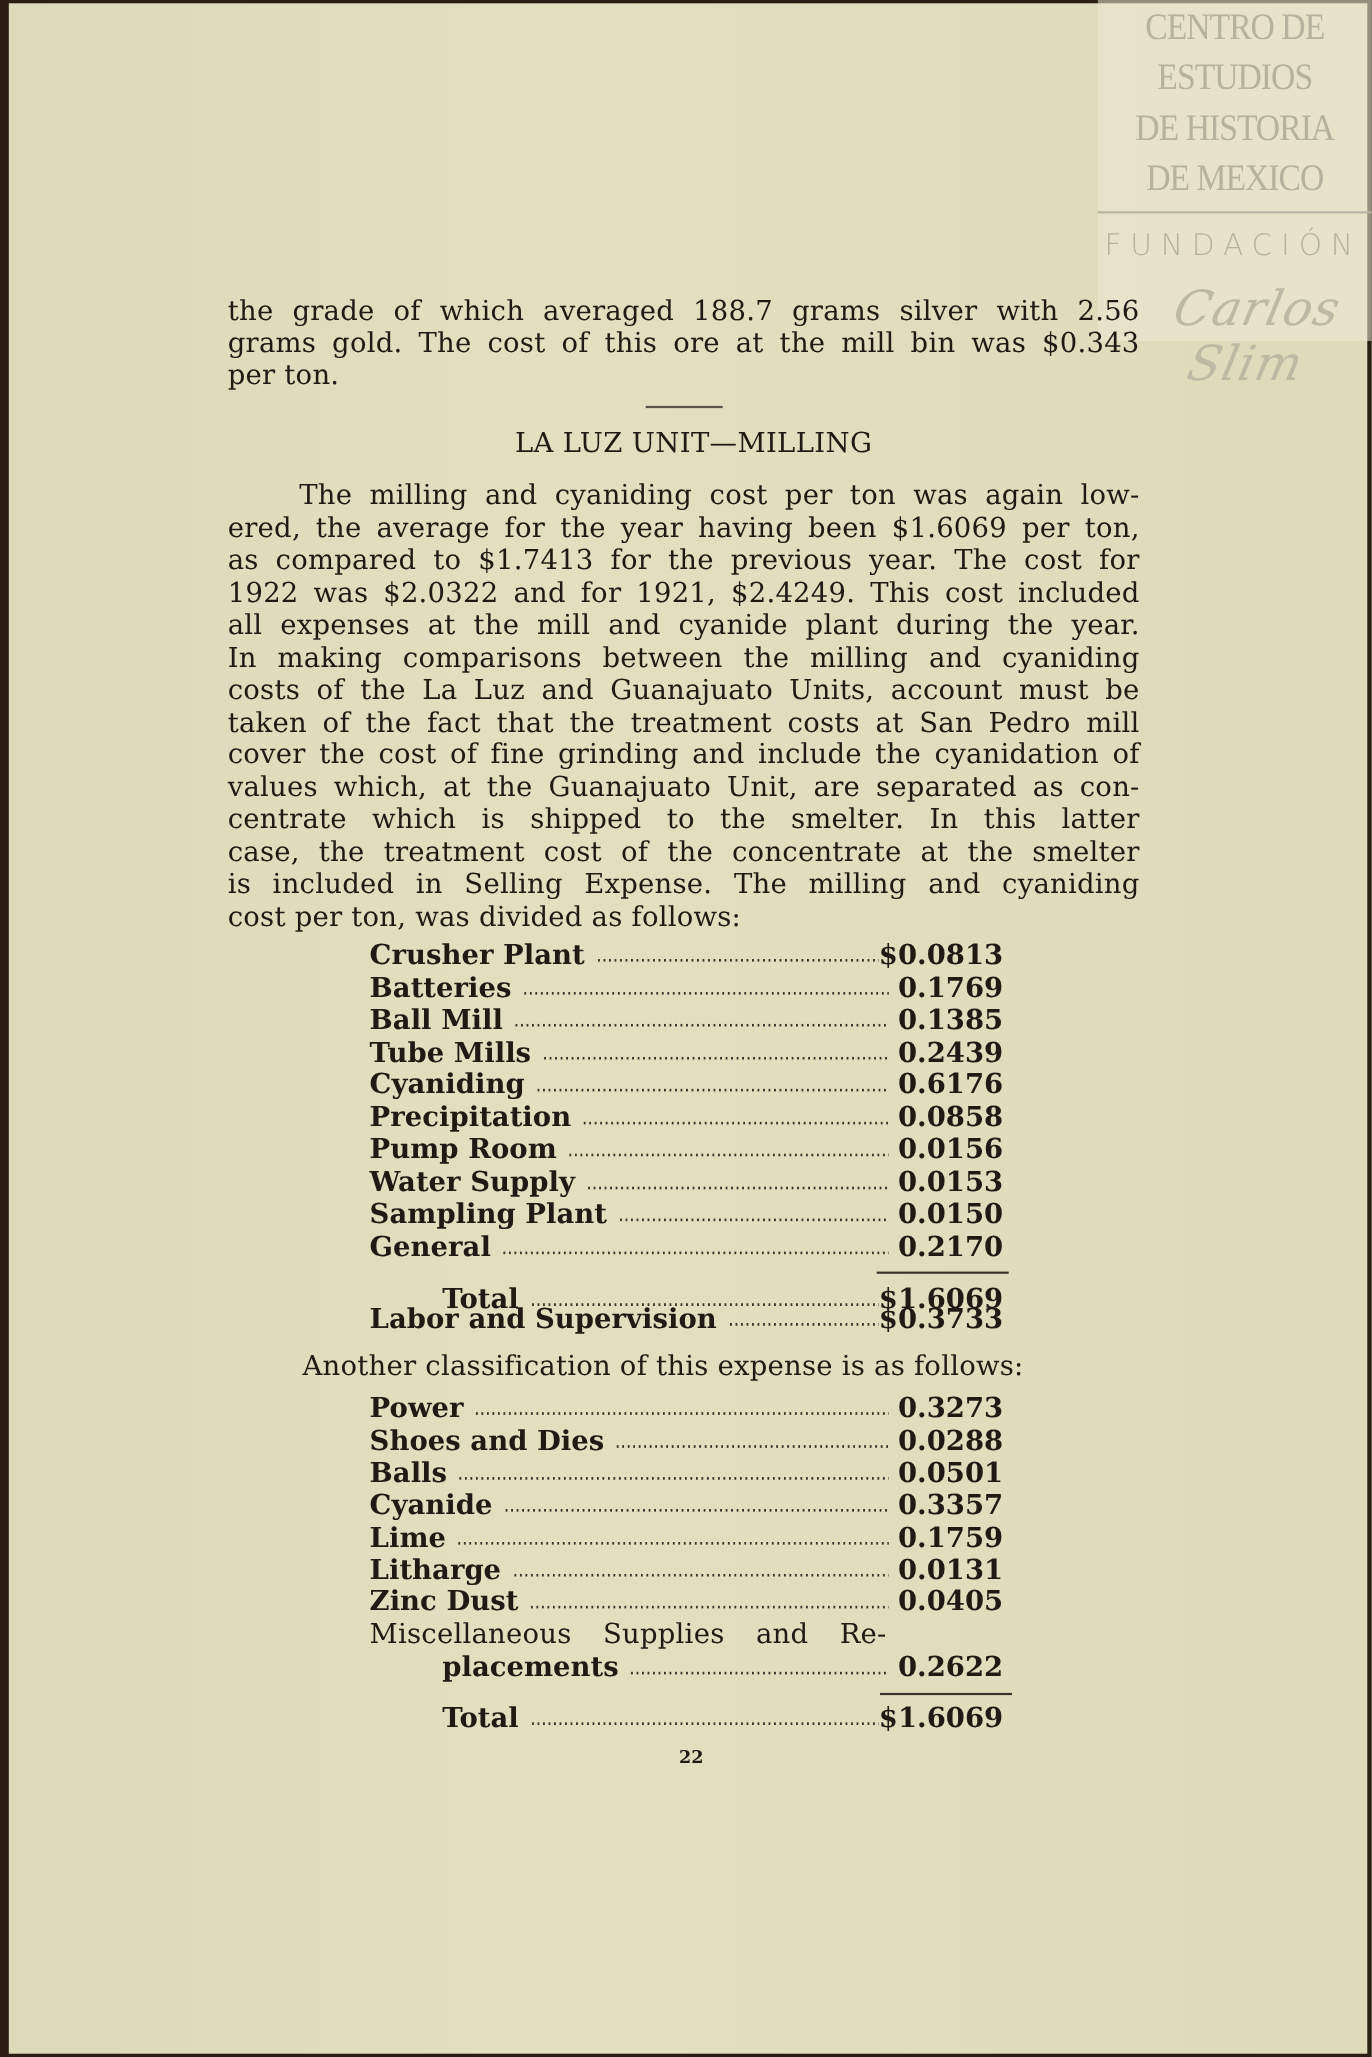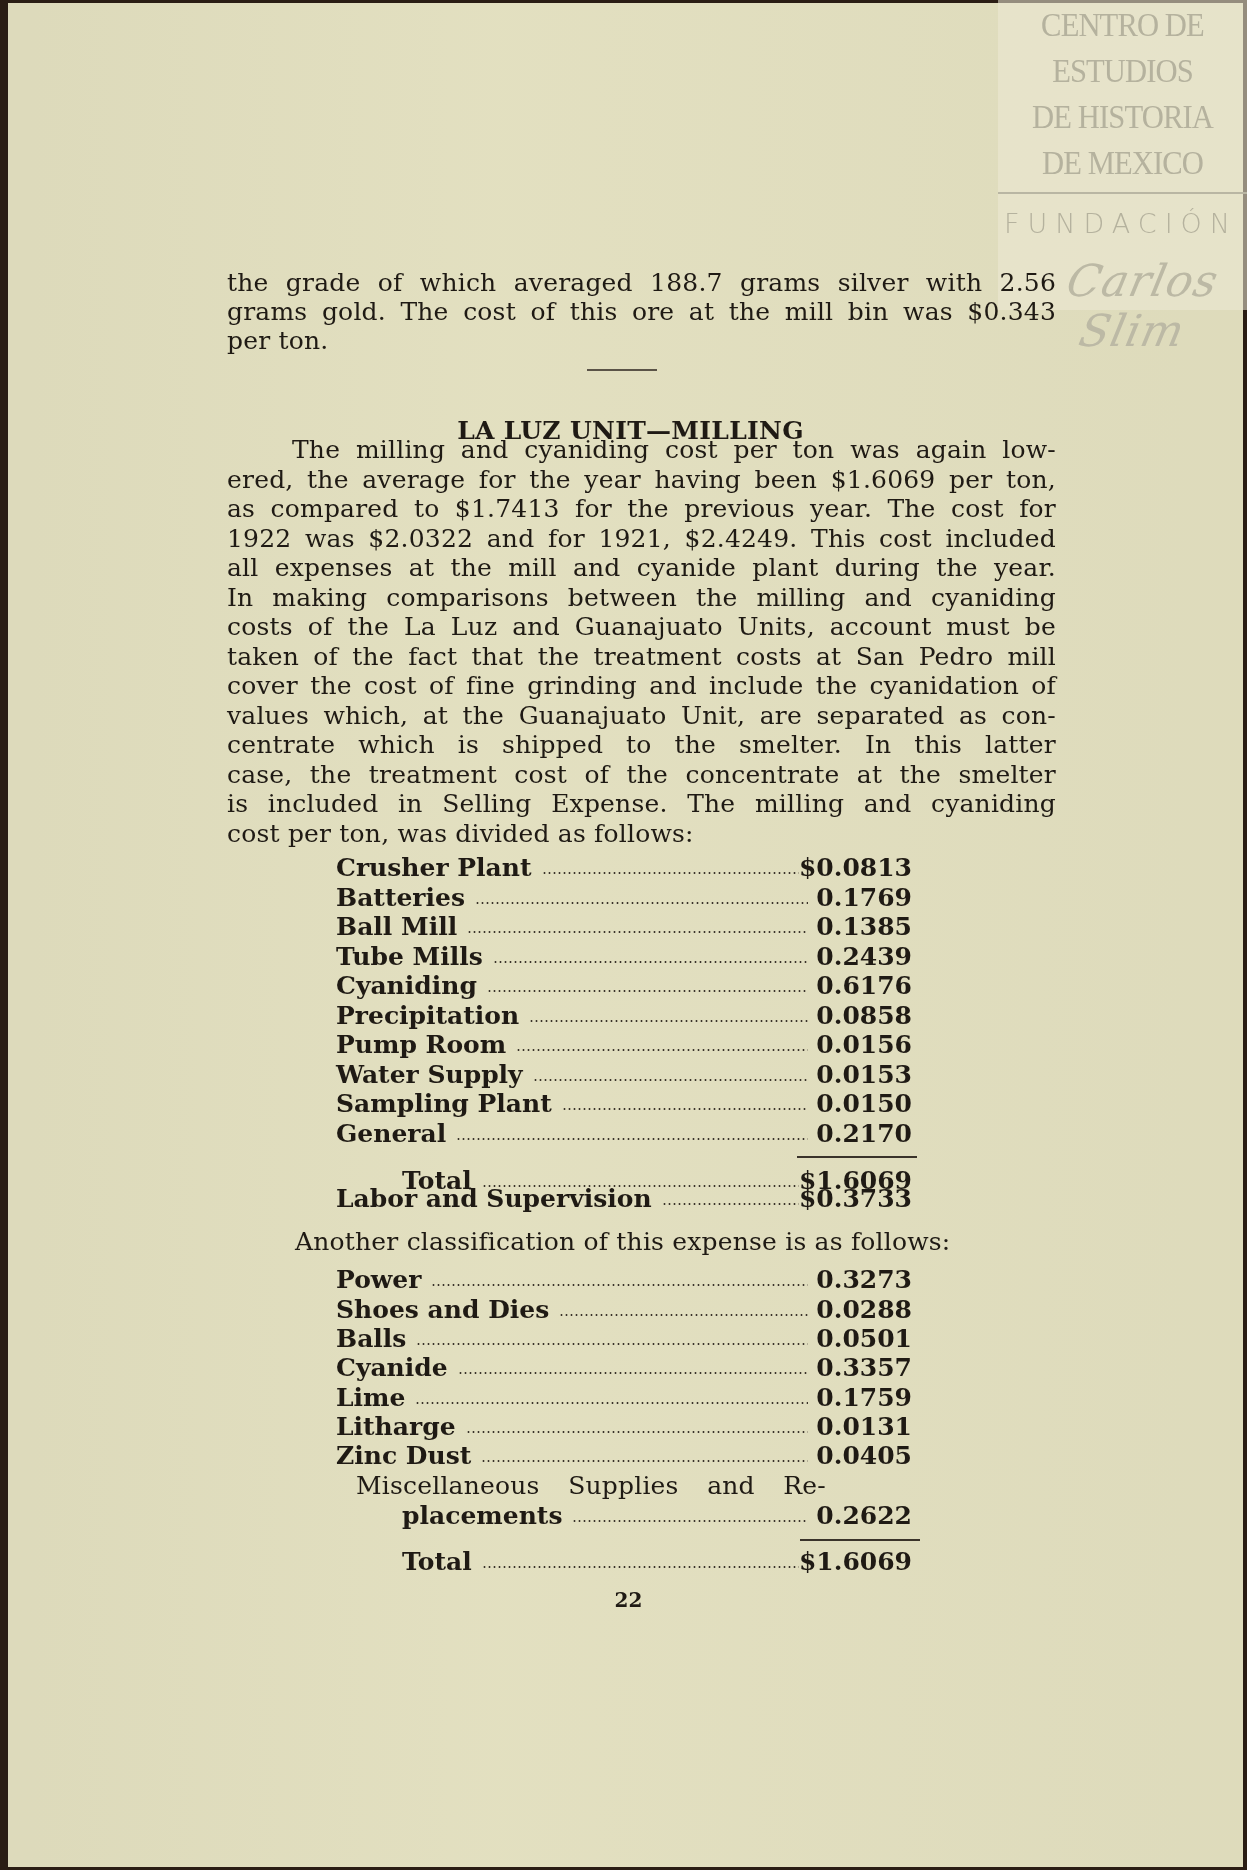--- a/index.html
+++ b/index.html
@@ -9,42 +9,42 @@
     font-family: "DejaVu Serif", serif;
     color: #1f1a14;
   }
   .page {
     position: absolute; left: 8px; top: 3px; width: 1235px; height: 1864px;
     background: #e2dfbf;
     background-image: linear-gradient(90deg, rgba(0,0,0,0.025), rgba(255,255,255,0.02) 40%, rgba(0,0,0,0.02));
   }
   .line {
     position: absolute; white-space: nowrap; font-size: 25px; line-height: 30px;
-    height: 30px; letter-spacing: 0.2px; margin-left: 20px;
+    height: 30px; letter-spacing: 0.2px;
   }
   .just { text-align: justify; text-align-last: justify; }
   .heading {
     position: absolute; left: 0; width: 1247px; top: 388px; text-align: center;
-    font-weight: bold; font-size: 25px; line-height: 30px; letter-spacing: 0.3px;
-    padding-left: 14px; box-sizing: border-box; margin-top: 28px;
+    font-weight: normal; font-size: 25px; line-height: 30px; letter-spacing: 0.3px;
+    padding-left: 14px; box-sizing: border-box;
   }
   .rule-short { position: absolute; left: 587px; top: 369px; width: 70px; height: 2px; background: #5a5347; }
   .row {
     position: absolute; left: 336px; width: 576px; height: 30px; display: flex;
     align-items: baseline; font-size: 25px; line-height: 30px; white-space: nowrap; font-weight: bold;
   }
   .row .label { flex: 0 0 auto; padding-right: 10px; }
   .row .leader {
     flex: 1 1 auto; height: 6px; align-self: flex-end; margin-bottom: 7px;
     background-image: radial-gradient(circle, #3a332a 0.9px, transparent 1.2px);
     background-size: 5px 4px; background-repeat: repeat-x; background-position: left center;
   }
   .row .value { flex: 0 0 104px; text-align: right; }
   .total-rule { position: absolute; height: 2px; background: #3a332a; }
-  .pageno { position: absolute; left: 0; width: 1247px; top: 1588px; text-align: center; font-size: 20px; font-weight: bold; padding-left: 10px; box-sizing: border-box; }
+  .pageno { position: absolute; left: 0; width: 1247px; top: 1588px; text-align: center; font-size: 16px; font-weight: bold; padding-left: 10px; box-sizing: border-box; }
 
   .wm {
     position: absolute; left: 998px; top: 0; width: 249px; height: 310px;
     background: rgba(236,234,214,0.55);
     color: #b5b29e; font-family: "Liberation Serif", serif; text-align: center;
   }
   .wm .w1 { position: absolute; left: 0; width: 249px; font-size: 34px; line-height: 40px; letter-spacing: -1px; transform: scaleX(0.9); }
   .wm .wrule { position: absolute; left: 0; width: 249px; top: 192px; height: 2px; background: #b9b6a3; }
   .wm .fund { position: absolute; left: 6px; width: 249px; top: 207px; font-family: "DejaVu Sans", sans-serif; font-size: 27px; letter-spacing: 8px; line-height: 34px; text-align: left; font-weight: 300; }
   .wm .sig { position: absolute; left: 30px; top: 256px; font-family: "DejaVu Serif", serif; font-style: italic; font-size: 44px; line-height: 50px; letter-spacing: 1px; transform: skewX(-12deg); color: #bcb9a5; }

